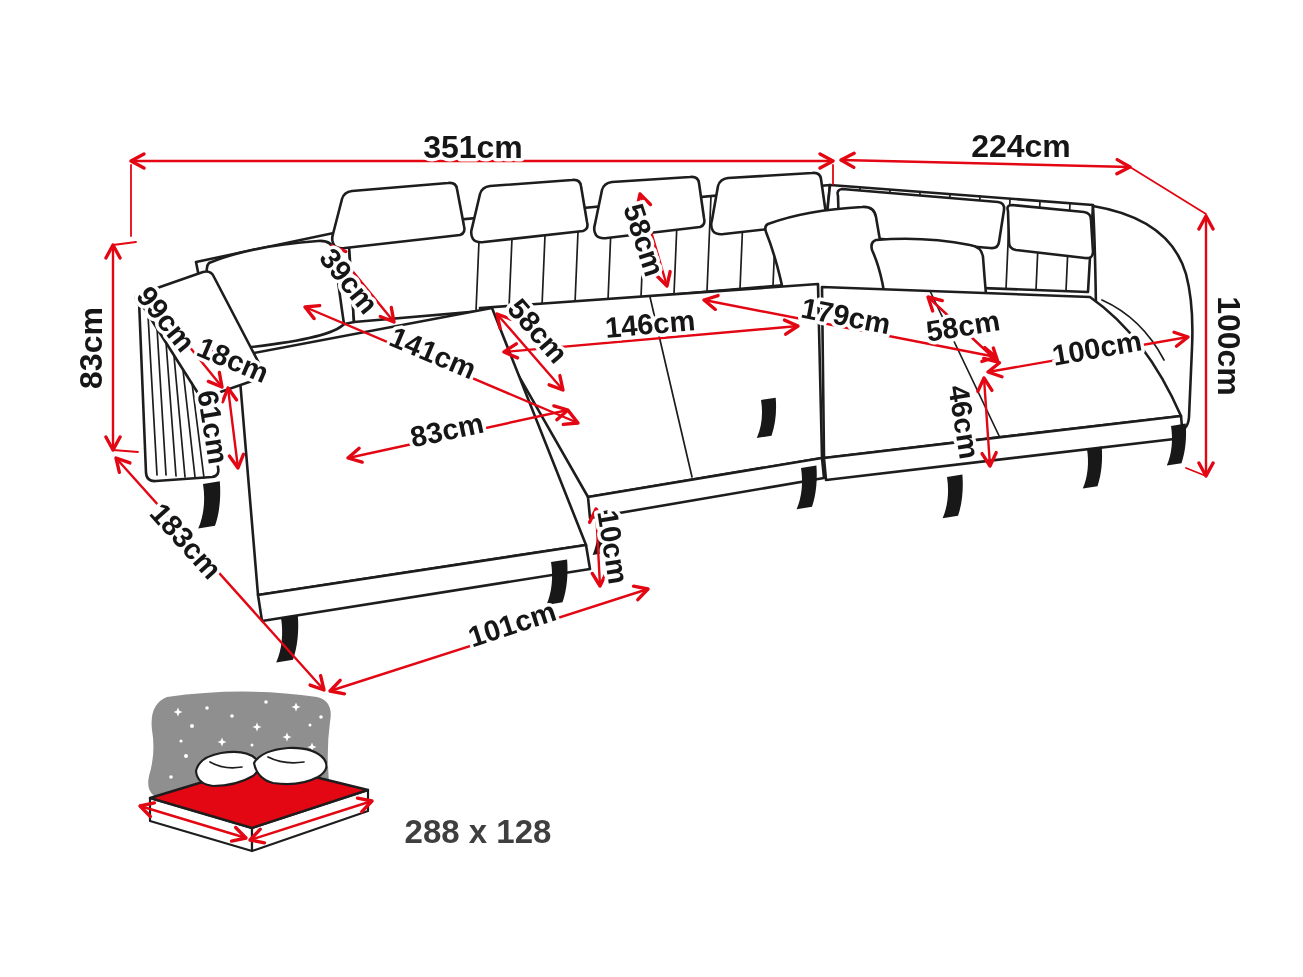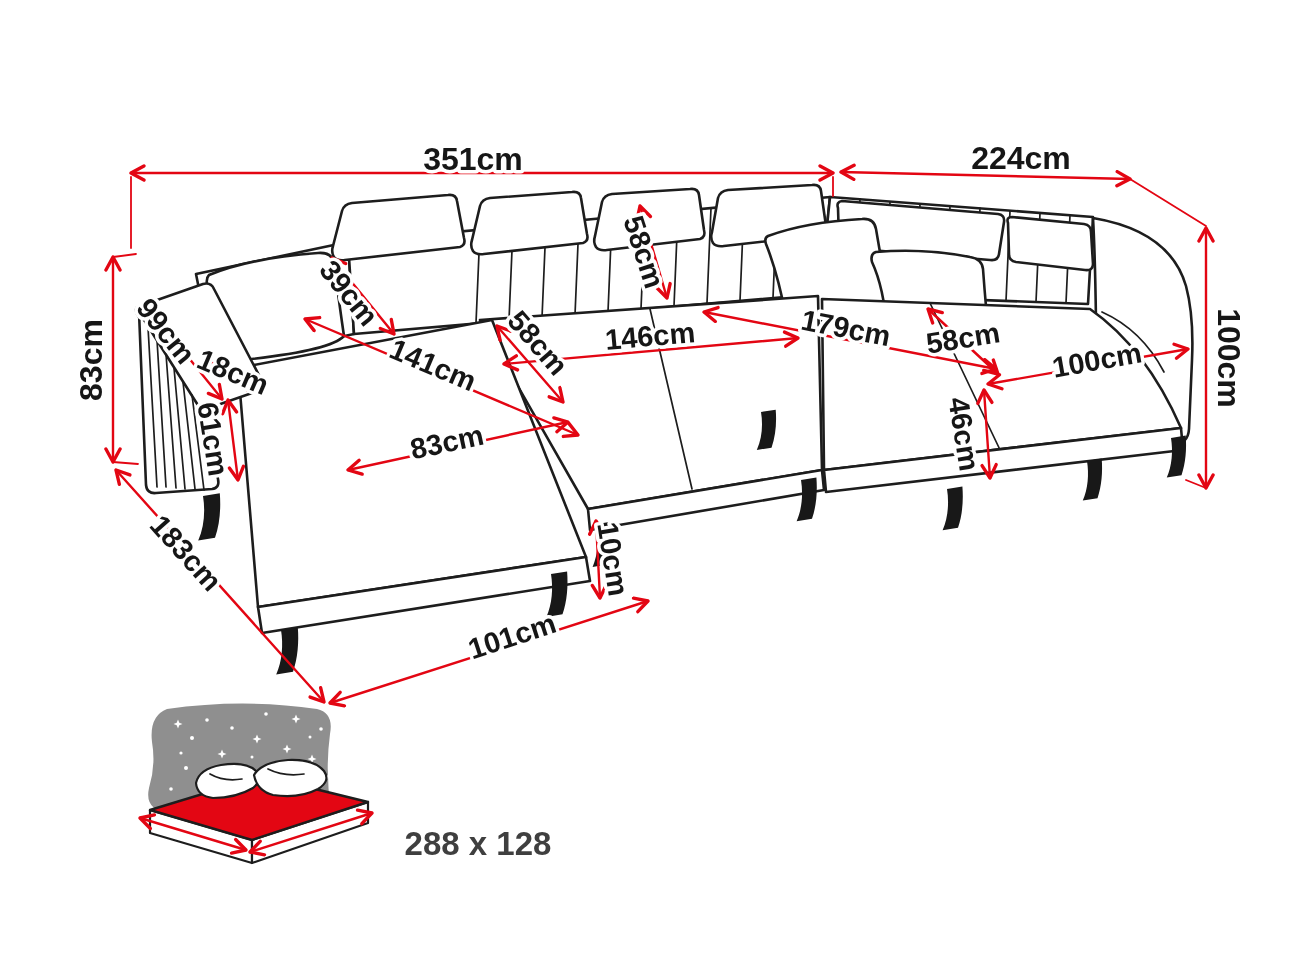--- a/index.html
+++ b/index.html
@@ -1,17 +1,17 @@
 <!DOCTYPE html>
 <html style="--dimension: #e30613; --outline: #1d1d1d; --background: #ffffff; --bed_top: #e30613; --night_backdrop: #8f8f8f;"><head>
 <meta charset="utf-8">
 <style>
   html,body{margin:0;padding:0;background:#ffffff;}
   .stage{position:relative;width:1303px;height:875px;background:#ffffff;overflow:hidden;
-         font-family:"Liberation Sans",sans-serif;margin-top:12px;}
+         font-family:"Liberation Sans",sans-serif;}
   svg{display:block;}
   
   .dim-line{stroke:var(--dimension,#e30613);stroke-width:2.4;fill:none;stroke-linecap:round;}
   .ext-line{stroke:var(--dimension,#e30613);stroke-width:1.8;fill:none;stroke-linecap:round;}
   .arrowhead{stroke:var(--dimension,#e30613);fill:none;}
   
   .piece{fill:#ffffff;stroke:var(--outline,#1d1d1d);stroke-width:2.6;stroke-linejoin:round;stroke-linecap:round;}
   .thin{fill:none;stroke:var(--outline,#1d1d1d);stroke-width:1.7;stroke-linecap:round;}
   .leg{fill:#181818;stroke:none;}
   

